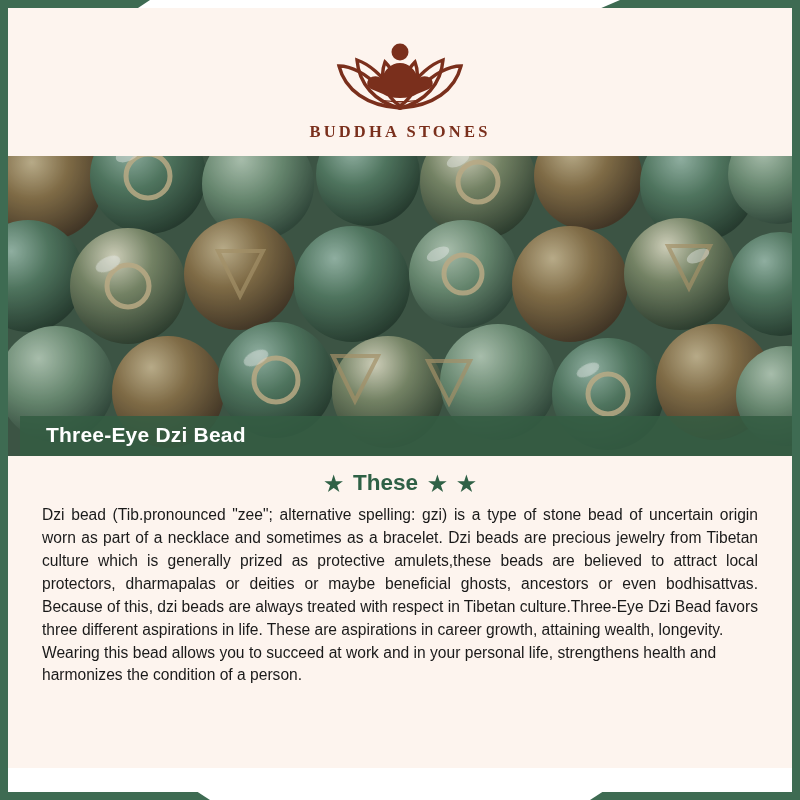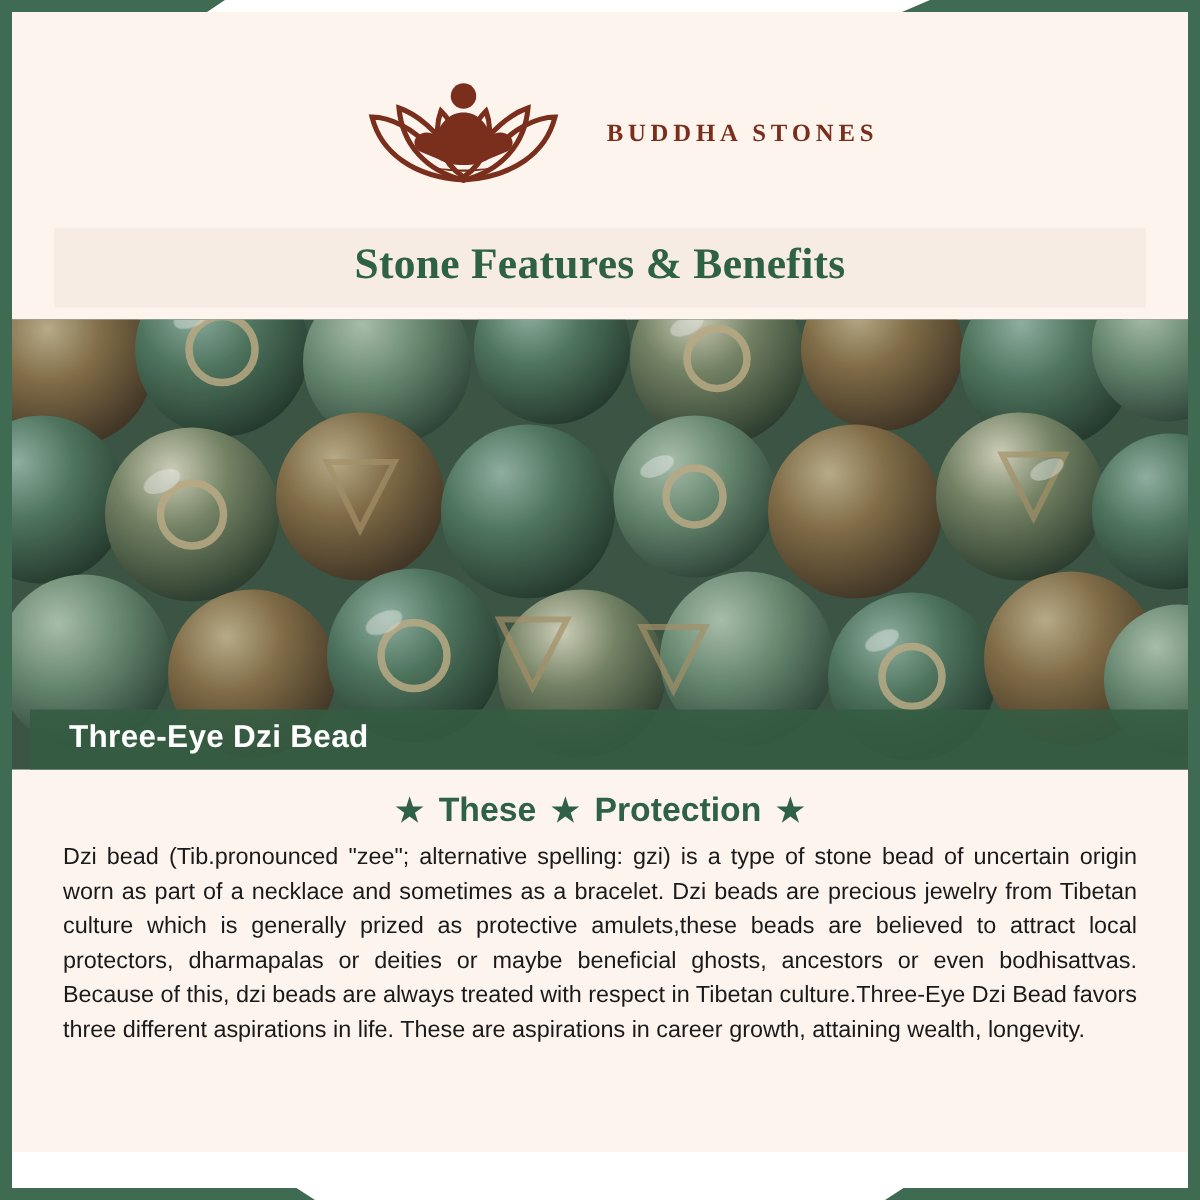--- a/index.html
+++ b/index.html
@@ -60,21 +60,21 @@
     position: absolute;
     top: 8px; left: 8px; right: 8px; bottom: 8px;
     background: #fdf4ee;
     overflow: hidden;
   }
 
   
   .logo-block {
     height: 140px;
     display: flex;
-    flex-direction: row;
+    flex-direction: column;
     align-items: center;
     justify-content: center;
     background: #fdf4ee;
     padding-top: 18px;
   }
   .logo-mark {
     width: 190px;
     height: 86px;
     display: block;
   }
@@ -191,23 +191,20 @@
         <g fill="#7a2f1c">
 
           <circle cx="95" cy="20" r="8.5"></circle>
           <path d="M95 31 C86 31 79 38 77 47 C74 44 68 43 64 47 C61 50 62 55 66 57 L78 62 C83 65 88 66 95 66 C102 66 107 65 112 62 L124 57 C128 55 129 50 126 47 C122 43 116 44 113 47 C111 38 104 31 95 31 Z"></path>
           <path d="M72 66 C80 72 110 72 118 66 C112 70 78 70 72 66 Z"></path>
         </g>
       </svg>
       <div class="brand-name">BUDDHA STONES</div>
     </div>
 
-    <div class="title-band">
-      <h1>Stone Features &amp; Benefits</h1>
-    </div>
 
     <div class="photo">
       <svg width="784" height="300" viewBox="0 0 784 300" preserveAspectRatio="none">
         <defs>
           <radialGradient id="b1" cx="35%" cy="28%" r="75%">
             <stop offset="0%" stop-color="#9dbcae"></stop>
             <stop offset="45%" stop-color="#547a63"></stop>
             <stop offset="100%" stop-color="#263a2e"></stop>
           </radialGradient>
           <radialGradient id="b2" cx="35%" cy="28%" r="75%">
@@ -282,24 +279,24 @@
         <rect x="0" y="0" width="784" height="300" fill="#2d4a36" opacity="0.12"></rect>
       </svg>
 
       <div class="photo-caption">Three-Eye Dzi Bead</div>
     </div>
 
     <div class="benefits">
       <span class="star">★</span>
       <span>These</span>
       <span class="star">★</span>
-      <span>Protection</span>
       <span class="star">★</span>
     </div>
 
     <div class="body-text">
       <p class="p1">Dzi bead (Tib.pronounced "zee"; alternative spelling: gzi) is a type of stone bead of uncertain origin worn as part of a necklace and sometimes as a bracelet. Dzi beads are precious jewelry from Tibetan culture which is generally prized as protective amulets,these beads are believed to attract local protectors, dharmapalas or deities or maybe beneficial ghosts, ancestors or even bodhisattvas. Because of this, dzi beads are always treated with respect in Tibetan culture.Three-Eye Dzi Bead favors three different aspirations in life. These are aspirations in career growth, attaining wealth, longevity.</p>
+      <p class="p2">Wearing this bead allows you to succeed at work and in your personal life, strengthens health and harmonizes the condition of a person.</p>
     </div>
 
   </div>
 
   <div class="bottom-white"></div>
 </div>
 
 </body></html>

